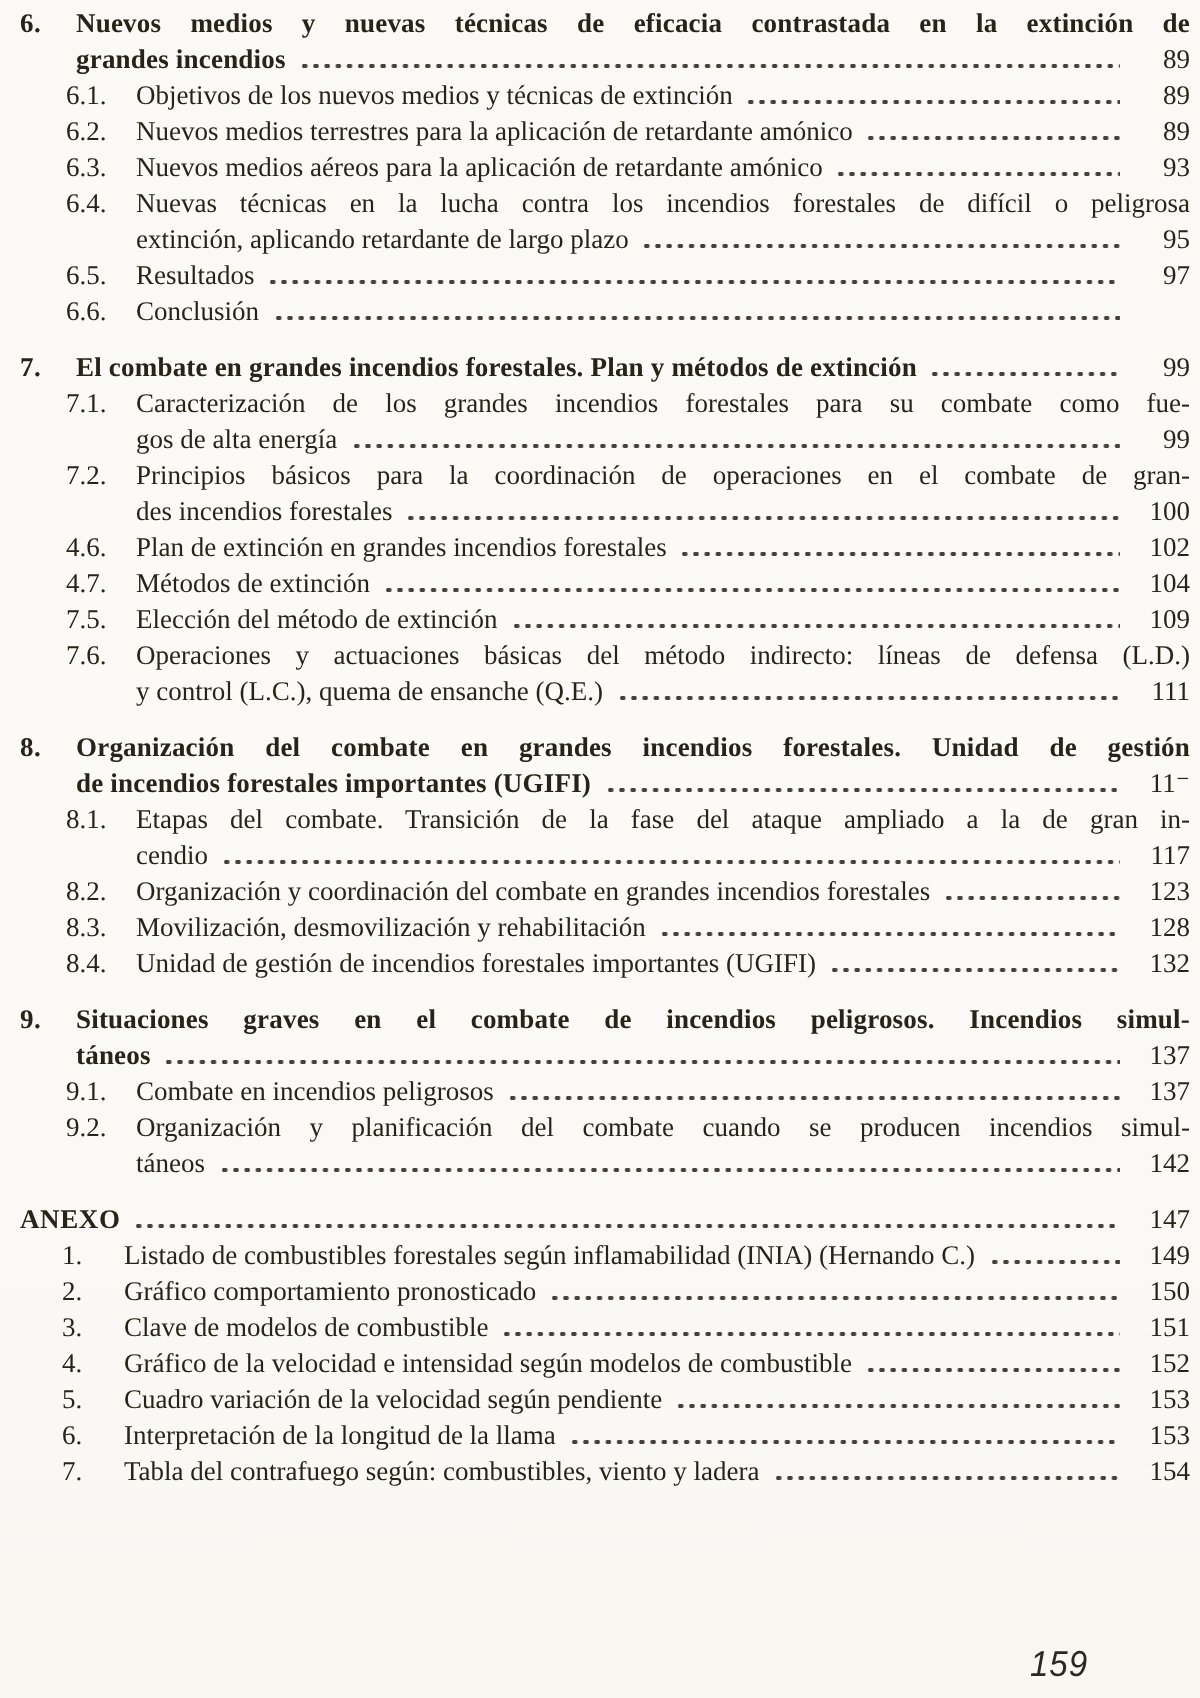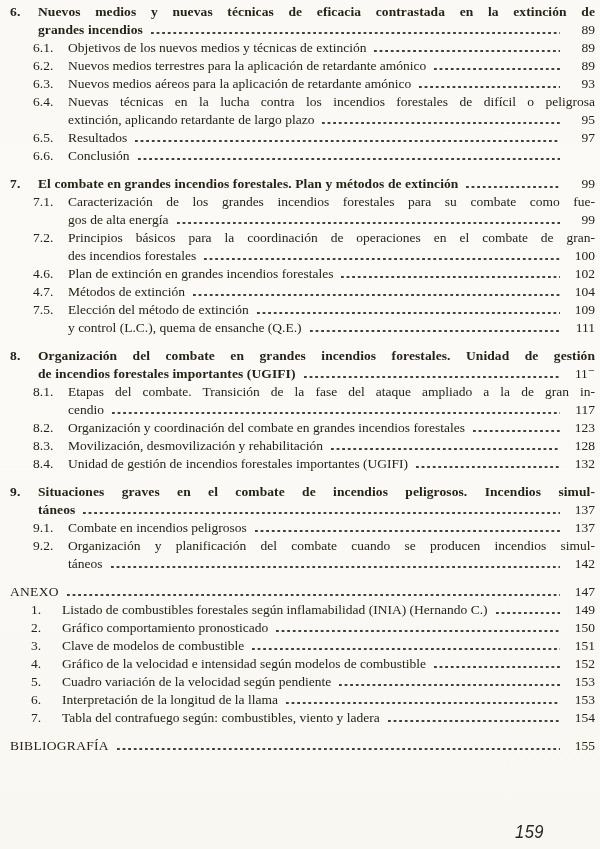--- a/index.html
+++ b/index.html
@@ -16,21 +16,21 @@
     overflow:hidden;
   }
   .entry { margin:0; }
   .entry.main, .entry.top { margin-top:10px; }
   .entry:first-child { margin-top:0; }
   .line { display:flex; align-items:baseline; line-height:18px; }
   .num  { flex:0 0 auto; }
   .entry.main { }
   .entry.main .num { width:28px; font-weight:bold; letter-spacing:.2px; }
   .entry.main .txt { font-weight:bold; letter-spacing:.1px; }
-  .entry.top  .txt { font-weight:normal; letter-spacing:.3px; }
+  .entry.top  .txt { font-weight:bold; letter-spacing:.3px; }
   .entry.sub   { padding-left:23px; }
   .entry.sub .num { width:35px; }
   .entry.anexo { padding-left:21px; }
   .entry.anexo .num { width:31px; }
   .txt { flex:0 0 auto; white-space:nowrap; }
   .line.fill .txt {
     flex:1 1 auto; min-width:0;
     white-space:normal;
     text-align:justify; text-align-last:justify;
     overflow:hidden; max-height:18px;
@@ -172,20 +172,24 @@
       </div>
       <div class="entry sub">
         <div class="line last">
           <span class="num">7.5.</span>
           <span class="txt">Elección del método de extinción</span>
           <span class="leader"></span>
           <span class="pg">109</span>
         </div>
       </div>
       <div class="entry sub">
+        <div class="line fill">
+          <span class="num">7.6.</span>
+          <span class="txt">Operaciones y actuaciones básicas del método indirecto: líneas de defensa (L.D.)</span>
+        </div>
         <div class="line last">
           <span class="num"></span>
           <span class="txt">y control (L.C.), quema de ensanche (Q.E.)</span>
           <span class="leader"></span>
           <span class="pg">111</span>
         </div>
       </div>
       <div class="entry main">
         <div class="line fill">
           <span class="num">8.</span>
@@ -320,24 +324,17 @@
           <span class="leader"></span>
           <span class="pg">153</span>
         </div>
       </div>
       <div class="entry anexo">
         <div class="line last">
           <span class="num">7.</span>
           <span class="txt">Tabla del contrafuego según: combustibles, viento y ladera</span>
           <span class="leader"></span>
           <span class="pg">154</span>
-        </div>
-      </div>
-      <div class="entry top">
-        <div class="line last">
-          <span class="txt">BIBLIOGRAFÍA</span>
-          <span class="leader"></span>
-          <span class="pg">155</span>
         </div>
       </div>
     </div>
   <div class="footer-num">159</div>
 </div>
 
 </body></html>

